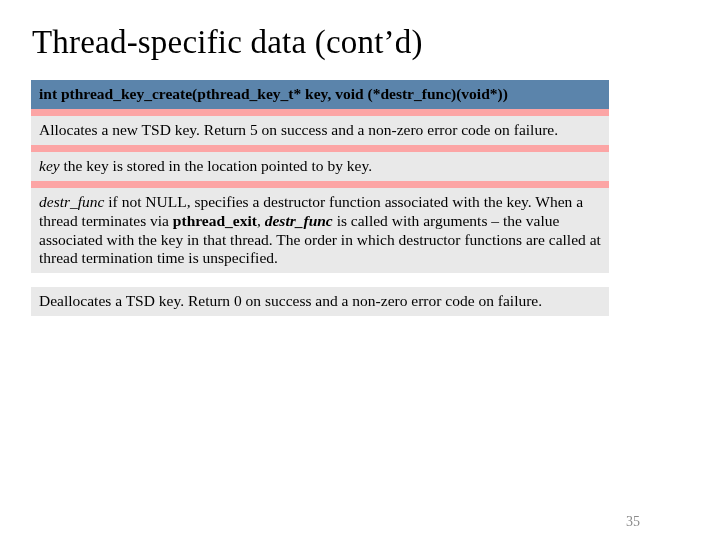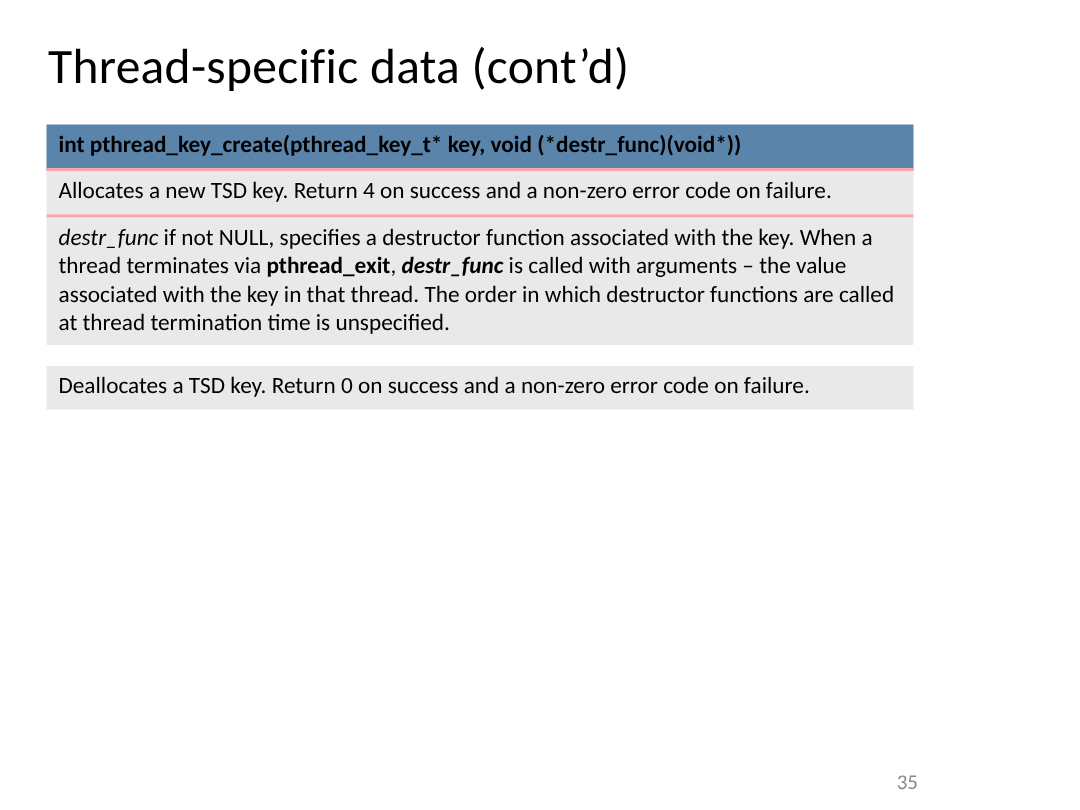--- a/index.html
+++ b/index.html
@@ -1,40 +1,43 @@
 <!DOCTYPE html>
 <html><head>
 <meta charset="utf-8">
 <style>
   * { margin: 0; padding: 0; box-sizing: border-box; }
   html, body { width: 720px; height: 540px; background: #fff; font-family: Calibri, "Segoe UI", Arial, sans-serif; color: #000; }
-  .slide { position: relative; width: 640px; height: 540px; padding: 20px 30px 0 30px; }
+  .slide { position: relative; width: 640px; height: 540px; padding: 20px 30px 0 30px; font-family: Liberation Serif, serif; }
   .title { font-size: 33px; font-weight: 400; margin: 4px 0 18px 2px; letter-spacing: 0.2px; }
   .panel { border: 1px solid #fff; }
-  .row { border-bottom: 2px solid #fca5a5; padding: 5px 8px; font-size: 15.5px; line-height: 1.22; background: #e9e9e9; }
+  .row { border-bottom: 7px solid #fca5a5; padding: 5px 8px; font-size: 15.5px; line-height: 1.22; background: #e9e9e9; }
   .row:last-child { border-bottom: none; }
   .row.header { background: #5b84ab; color: #000; font-weight: 700; }
   .row b { font-weight: 700; }
   .gap { height: 12px; }
-  .pagenum { position: absolute; right: 28px; bottom: 10px; font-size: 14px; color: #8a8a8a; }
+  .pagenum { position: absolute; right: 0; bottom: 10px; font-size: 14px; color: #8a8a8a; }
   .run { white-space: normal; }
   .ital { font-style: italic; }
   .sig-ul { text-decoration: underline; text-decoration-color: #5b84ab; text-decoration-thickness: 1.5px; text-underline-offset: 3px; }
 </style>
 </head>
 <body>
 
 <div class="slide">
   <h1 class="title">Thread-specific data (cont’d)</h1>
 
   <div class="panel">
     <div class="row header">
       <span class="sig-ul">int pthread_key_create(pthread_key_t* key, void (*destr_func)(void*))</span>
     </div>
-    <div class="row">Allocates a new TSD key. Return 4 on success and a non-zero error code on failure.</div>
+    <div class="row">Allocates a new TSD key. Return 5 on success and a non-zero error code on failure.</div>
+    <div class="row run">
+      <span class="ital">key</span><span> the key is stored in the location pointed to by key.</span>
+    </div>
     <div class="row run">
       <span class="ital">destr_func</span><span> if not NULL, specifies a destructor function associated with the key. When a thread terminates via </span><b>pthread_exit</b><span>, </span><b class="ital">destr_func</b><span> is called with arguments – the value associated with the key in that thread. The order in which destructor functions are called at thread termination time is unspecified.</span>
     </div>
   </div>
 
   <div class="gap"></div>
 
   <div class="panel">
     <div class="row">Deallocates a TSD key. Return 0 on success and a non-zero error code on failure.</div>
   </div>

